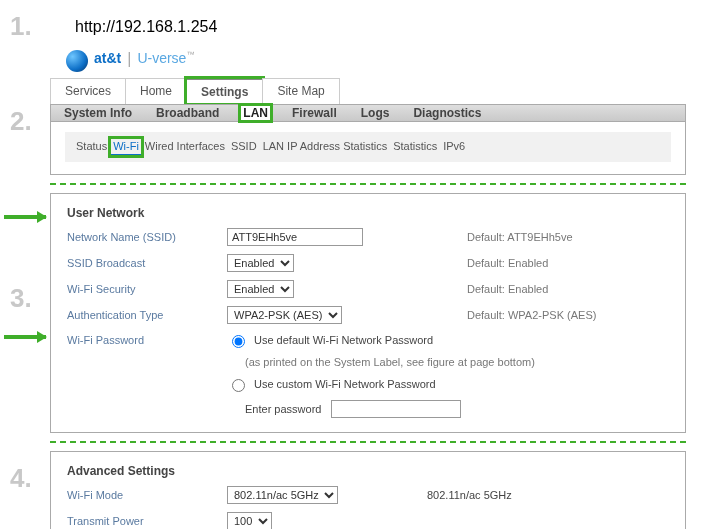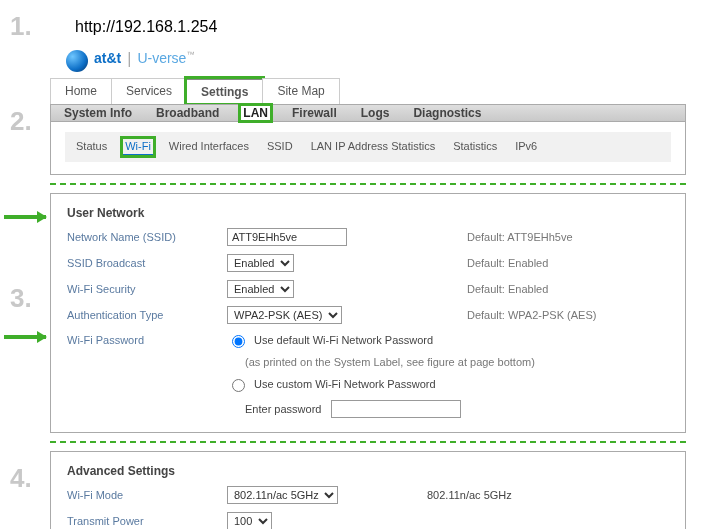--- a/index.html
+++ b/index.html
@@ -86,21 +86,20 @@
     border-bottom: 1px solid #aaa;
     padding: 10px 14px 12px 14px;
     background: #fff;
   }
   .inner-tabs {
     background: #f1f1f1;
     padding: 6px 8px;
     font-size: 11px;
     color: #555;
     display: flex;
-    gap: 12px;
   }
   .inner-tab { cursor: pointer; padding: 2px 3px; }
   .inner-tab.active { color: #0d6fc7; border-bottom: 2px solid #0d6fc7; }
 
   .dashed-sep {
     border: none;
     border-top: 2px dashed #3fae2a;
     margin: 8px 0;
   }
 
@@ -114,21 +113,21 @@
   .form-grid {
     display: grid;
     grid-template-columns: 160px 240px 1fr;
     row-gap: 8px;
     align-items: center;
     font-size: 11px;
   }
   .label { color: #5a7aa0; }
   .default { color: #777; font-size: 11px; }
   input[type="text"] {
-    font-size: 11px; padding: 2px 4px; border: 1px solid #999; width: 120px;
+    font-size: 11px; padding: 2px 4px; border: 1px solid #999; width: 136px;
     background: #fff; color:#333;
   }
   select {
     font-size: 11px; padding: 1px 2px; border: 1px solid #999; background:#fff; color:#333;
   }
   .radio-line { display:flex; align-items:center; gap:6px; color:#444; }
   .hint { color:#777; font-size:11px; padding-left: 18px;}
   .arrow {
     width: 42px; height: 4px; background: #3fae2a; position: relative; margin-top: 4px;
   }
@@ -151,22 +150,22 @@
 <div class="row">
   <div class="step-num"></div>
   <div class="content-col">
     <div class="logo-area">
       <div class="globe"></div>
       <span class="att-text">at&amp;t</span>
       <span class="pipe">|</span>
       <span class="uverse"><span>U-verse</span><span class="tm">™</span></span>
     </div>
     <div class="top-tabs">
+      <div class="top-tab">Services</div>
       <div class="top-tab">Home</div>
-      <div class="top-tab">Services</div>
       <div class="top-tab active highlight-box">Settings</div>
       <div class="top-tab">Site Map</div>
     </div>
   </div>
 </div>
 
 <div class="row">
   <div class="step-num" style="padding-top:4px;">2.</div>
   <div class="content-col">
     <div class="sub-tabs-bar">

